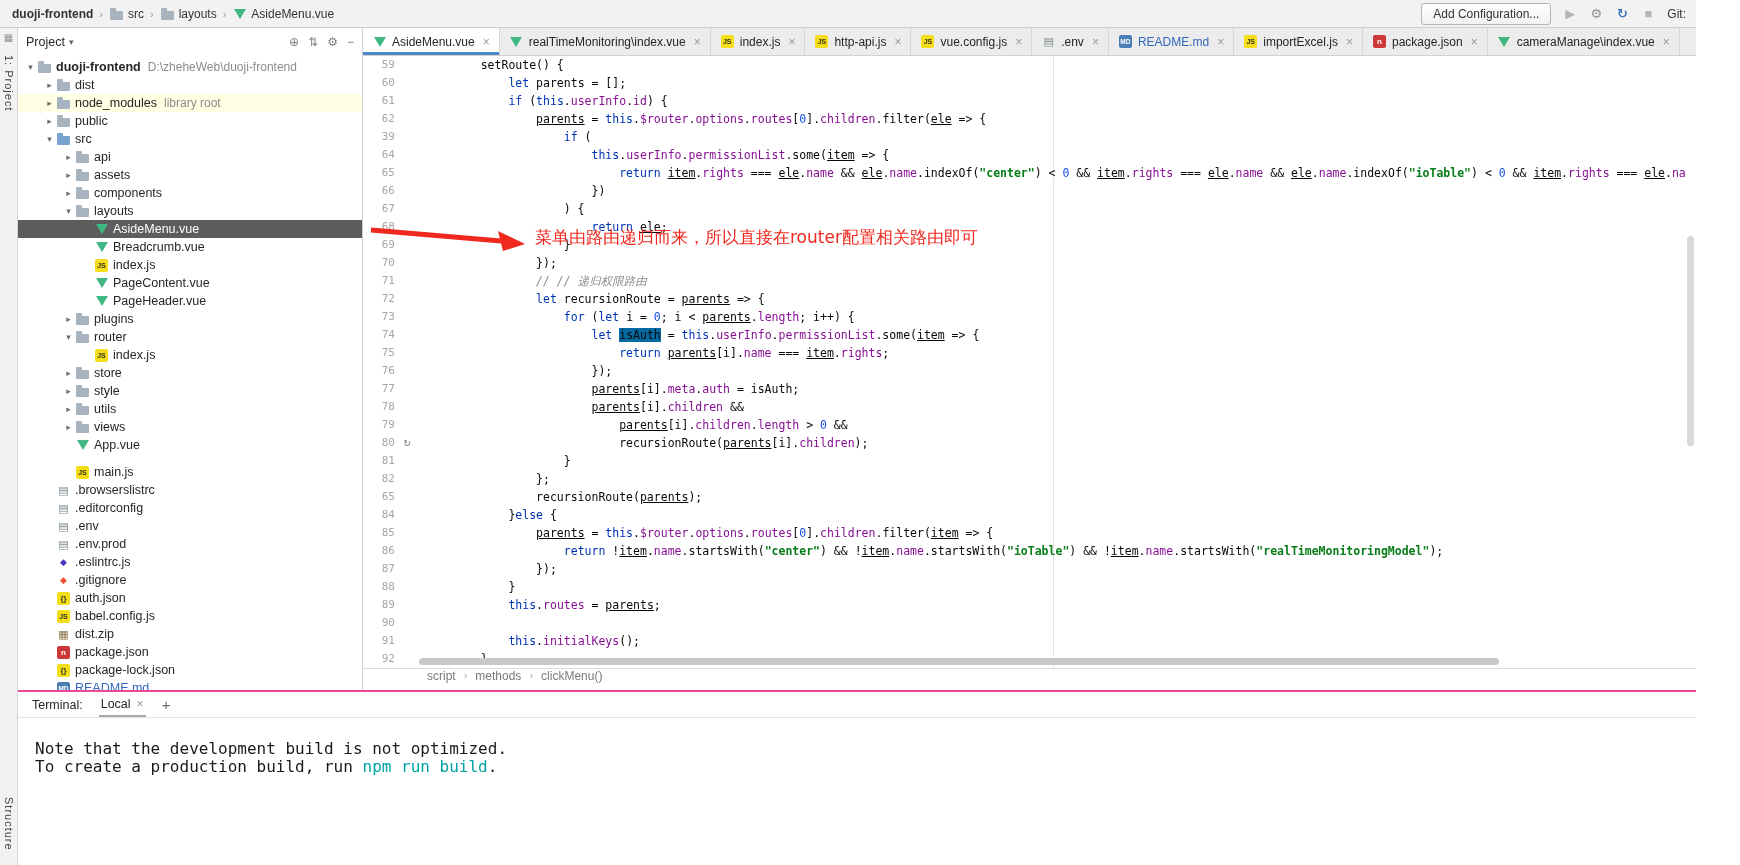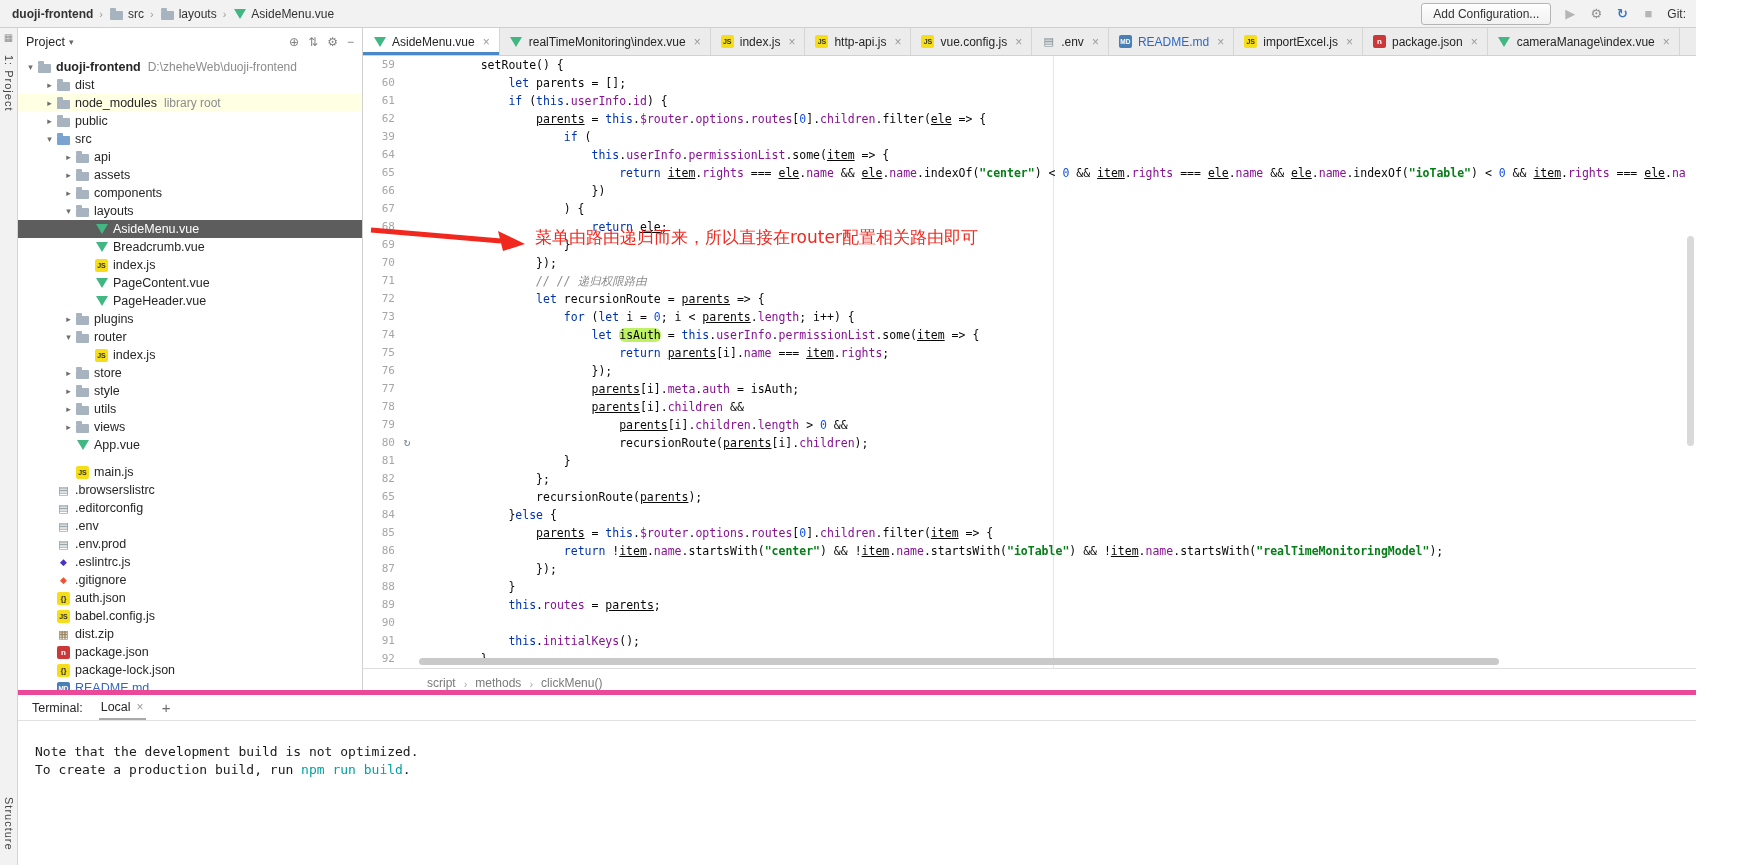--- a/index.html
+++ b/index.html
@@ -73,35 +73,35 @@
 .ln{width:34px;flex:0 0 34px;text-align:right;color:#a6a6a6;font-size:11px;padding-right:2px}
 .gslot{width:20px;flex:0 0 20px;text-align:center;color:#6f7b84;font-size:11px}
 .ctext{padding-left:36px}
 .tk{white-space:pre;color:#080808}
 .tk.k{color:#0033b3;font-weight:normal}
 .tk.s{color:#067d17;font-weight:bold}
 .tk.n{color:#1750eb}
 .tk.c{color:#8c8c8c;font-style:italic}
 .tk.p{color:#871094}
 .tk.u{text-decoration:underline}
-.tk.h{background:#bef264;border-radius:6px}
+.tk.h{background:#0369a1;border-radius:0}
 .annotation{position:absolute;left:6px;top:166px;display:flex;align-items:center;z-index:3;pointer-events:none}
 .ann-text{font-size:17px;margin-left:8px;white-space:nowrap;font-family:"DejaVu Sans","Liberation Sans",sans-serif}
 .hscroll{position:absolute;left:56px;bottom:3px;width:1080px;height:7px;background:#c9c9c9;border-radius:4px}
 .vscroll{position:absolute;right:2px;top:180px;width:7px;height:210px;background:#d9d9d9;border-radius:4px}
-.bcrumb{flex:0 0 22px;height:22px;border-top:1px solid #dedede;display:flex;align-items:flex-end;padding-left:64px;gap:8px;font-size:12px;color:#7a7a7a;background:#fff}
+.bcrumb{flex:0 0 22px;height:22px;border-top:1px solid #dedede;display:flex;align-items:flex-start;padding-left:64px;gap:8px;font-size:12px;color:#7a7a7a;background:#fff}
 .bc-sep{color:#aaa;font-size:11px}
 
-.terminal{flex:0 0 175px;height:175px;border-top:5px solid #ec4899;display:flex;flex-direction:column;background:#fff}
+.terminal{flex:0 0 175px;height:175px;border-top:2px solid #ec4899;display:flex;flex-direction:column;background:#fff}
 .term-head{flex:0 0 26px;height:26px;display:flex;align-items:center;padding:0 14px;gap:16px;border-bottom:1px solid #e2e2e2;font-size:12.5px}
 .term-title{color:#262626}
 .term-tab{display:inline-flex;align-items:center;gap:6px;height:100%;border-bottom:2px solid #a9a9a9;padding:0 2px;color:#262626}
 .term-tab .close{color:#9a9a9a;font-size:12px}
 .term-plus{color:#6a6a6a;font-size:15px}
-.term-body{flex:1;padding:22px 0 0 17px;font-family:"DejaVu Sans Mono","Liberation Mono",monospace;font-size:13px;line-height:18px;color:#1a1a1a}
+.term-body{flex:1;padding:22px 0 0 17px;font-family:"DejaVu Sans Mono","Liberation Mono",monospace;font-size:16px;line-height:18px;color:#1a1a1a}
 .term-line .cmd{color:#00a3a3}
 </style>
 </head>
 <body>
 
 <div class="app">
 
   <div class="titlebar">
     <div class="tb-path">
         <span class="tb-seg bold">

